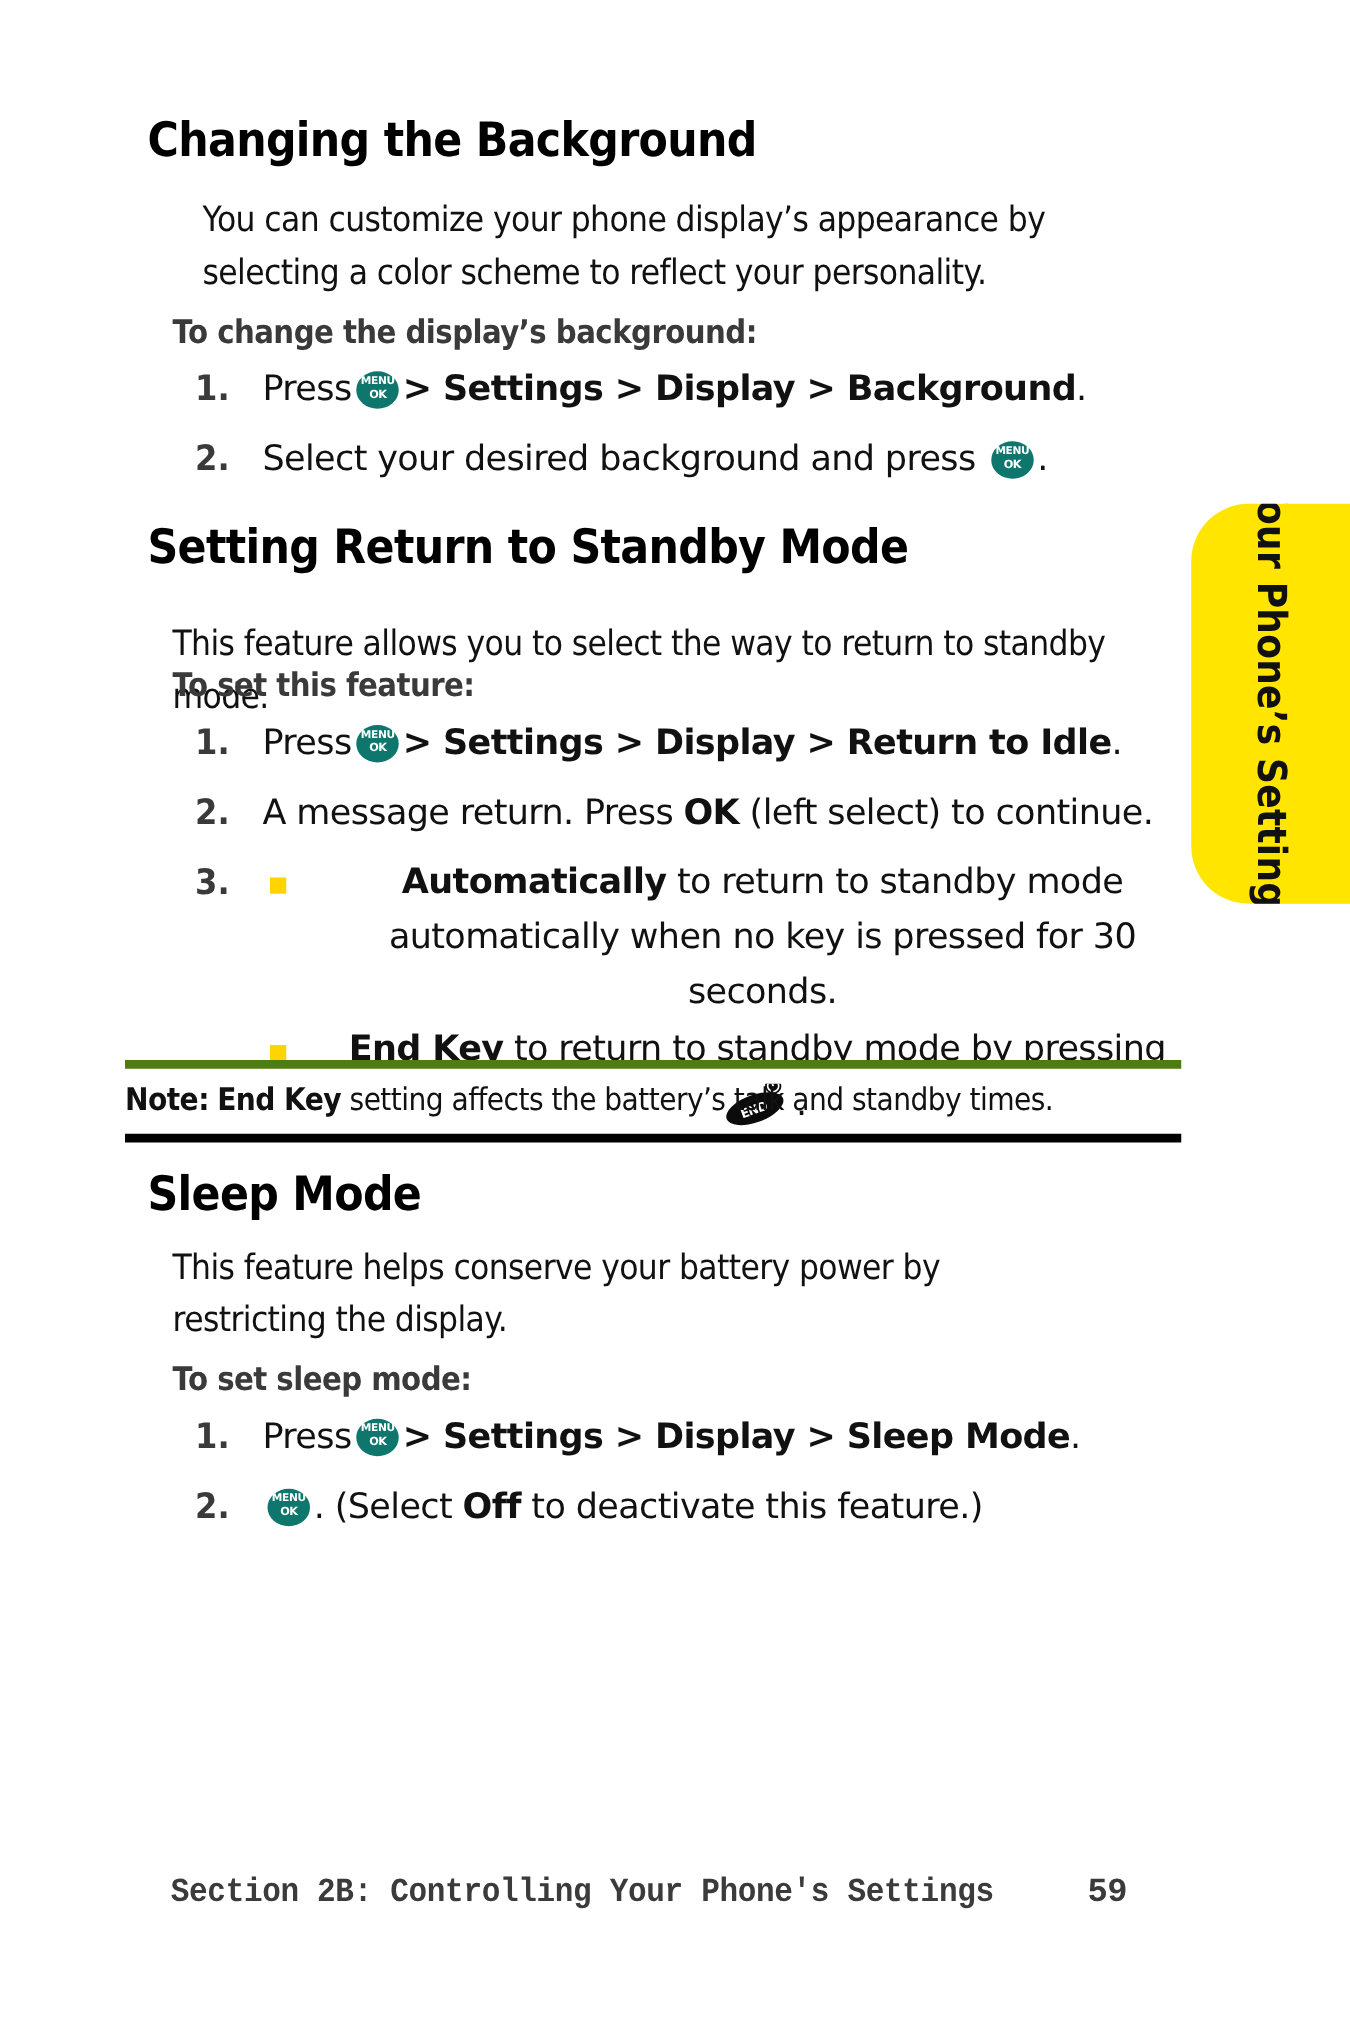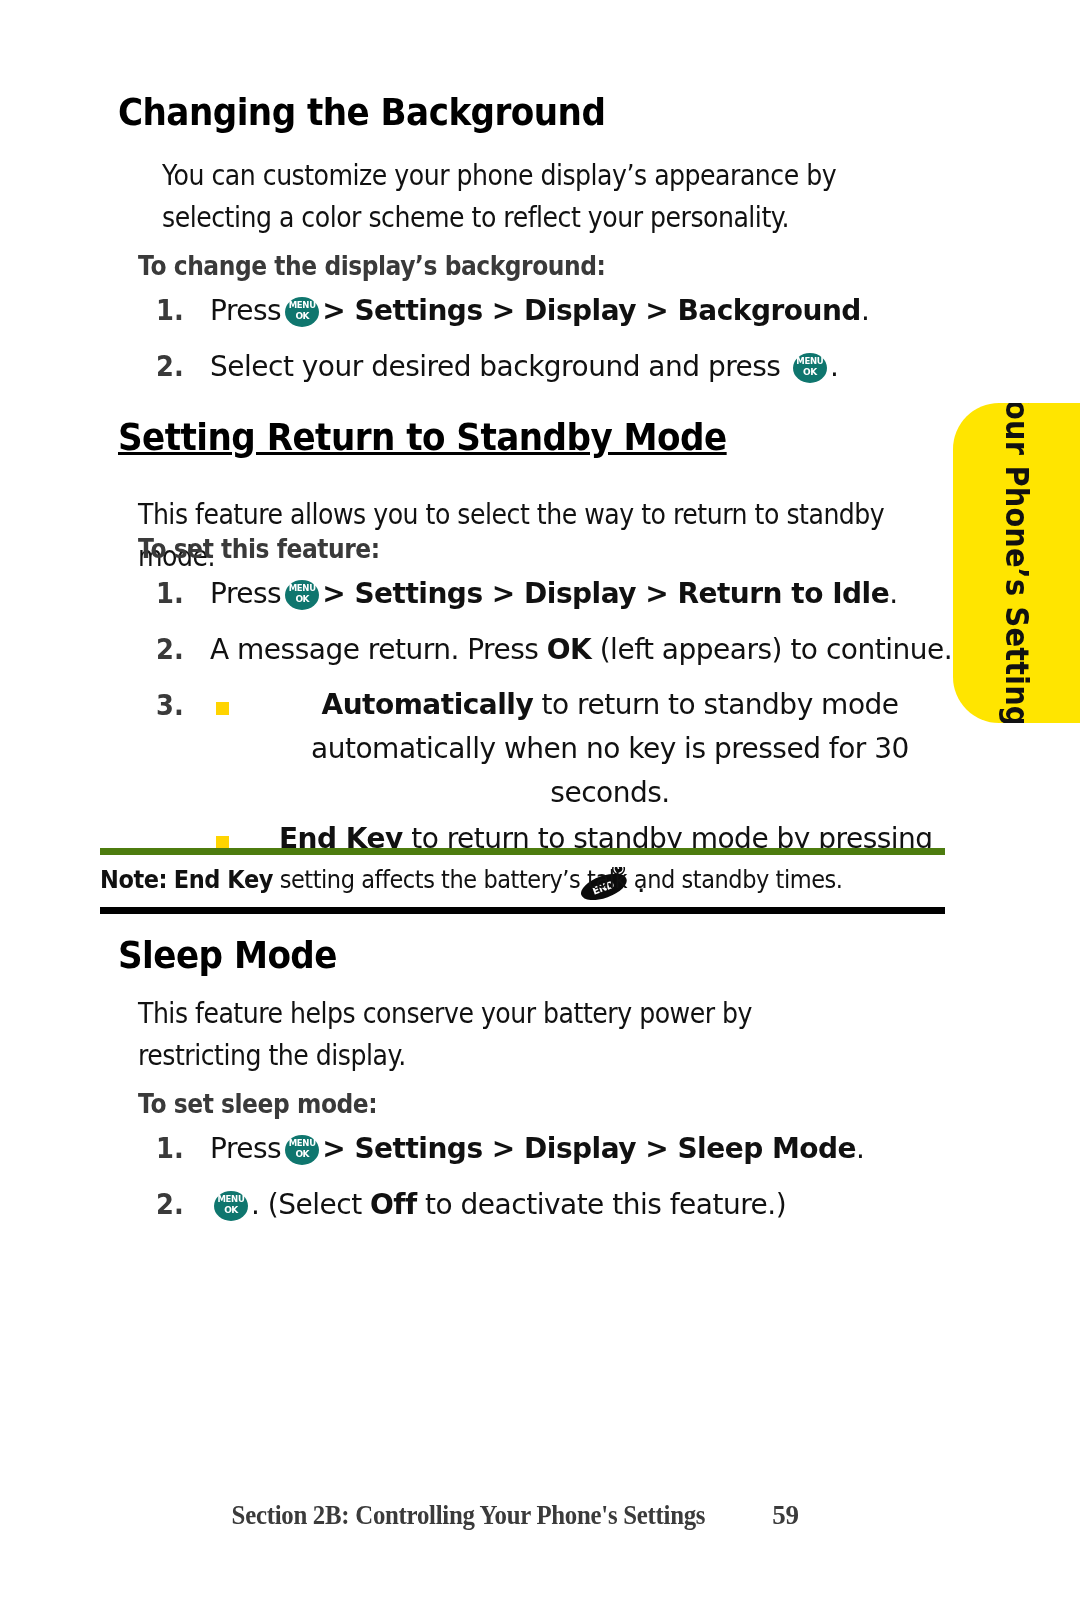--- a/index.html
+++ b/index.html
@@ -225,21 +225,21 @@
     margin: 0 2px;
   }
 
   
   .footer {
     position: absolute;
     left: 0;
     top: 1500px;
     width: 1010px;
     text-align: center;
-    font-family: Liberation Serif, serif;
+    font-family: Liberation Mono, monospace;
     font-weight: bold;
     font-size: 27px;
     letter-spacing: -0.3px;
     color: #3b3b3b;
   }
   .footer .ft-inner {
     display: inline-block;
     transform: scaleX(0.92);
   }
   .footer .pg {
@@ -281,21 +281,21 @@
           <li>
             <span class="step-num">2.</span>
             <span class="step-body"><span>Select your desired background and press</span>&nbsp;<span class="menu-ok key-icon"><span class="lbl-menu">MENU</span><span class="lbl-ok">OK</span></span><span>.</span></span>
           </li>
         </ol>
       </div>
     </div>
 
     <div style="position:absolute; left:0; top:0; width:960px;">
 
-      <div style="position:absolute; left:118px; top:415px; width:840px;text-decoration:underline;">
+      <div style="position:absolute; left:118px; top:415px; width:840px;">
         <h1 class="section-title">Setting Return to Standby Mode</h1>
       </div>
 
       <div style="position:absolute; left:138px; top:478px; width:830px;margin-top:16px;">
         <p class="body-text">This feature allows you to select the way to return to standby mode.</p>
       </div>
 
       <div style="position:absolute; left:138px; top:531px; width:800px;">
         <div class="sub-head">To set this feature:</div>
       </div>
@@ -303,21 +303,21 @@
       <div style="position:absolute; left:138px; top:571px; width:830px;">
         <ol class="steps">
 
           <li>
             <span class="step-num">1.</span>
             <span class="step-body"><span>Press</span><span class="menu-ok key-icon"><span class="lbl-menu">MENU</span><span class="lbl-ok">OK</span></span><b>&gt; Settings &gt; Display &gt; Return to Idle</b><span>.</span></span>
           </li>
 
           <li>
             <span class="step-num">2.</span>
-            <span class="step-body"><span>A message return. Press </span><b>OK</b><span> (left appears) to continue.</span></span>
+            <span class="step-body"><span>A message return. Press </span><b>OK</b><span> (left select) to continue.</span></span>
           </li>
 
           <li>
             <span class="step-num">3.</span>
 
             <ul class="subbullets">
               <li>
                 <span class="bullet-marker" style="background: rgb(255, 212, 0);"></span>
                 <span class="sub-body"><b>Automatically</b><span> to return to standby mode automatically when no key is pressed for 30 seconds.</span></span>
               </li>

